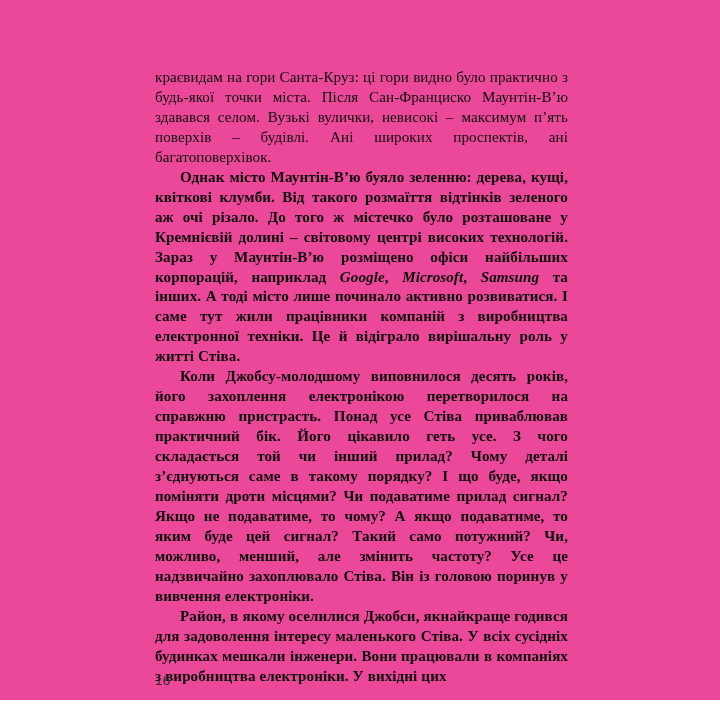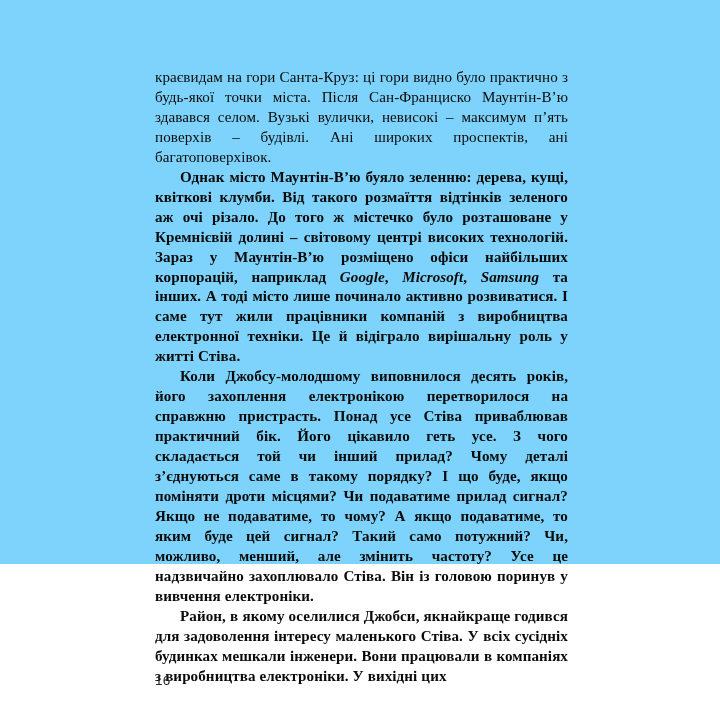--- a/index.html
+++ b/index.html
@@ -14,22 +14,22 @@
     overflow: hidden;
     font-family: "Liberation Serif", "DejaVu Serif", serif;
     -webkit-font-smoothing: antialiased;
   }
 
   .page {
     position: absolute;
     left: 0;
     top: 0;
     width: 720px;
-    height: 564px;
-    background: #7dd3fc;
+    height: 700px;
+    background: #ec4899;
   }
 
   .text-column {
     position: absolute;
     left: 155px;
     top: 68px;
     width: 413px;
   }
 
   .para {

